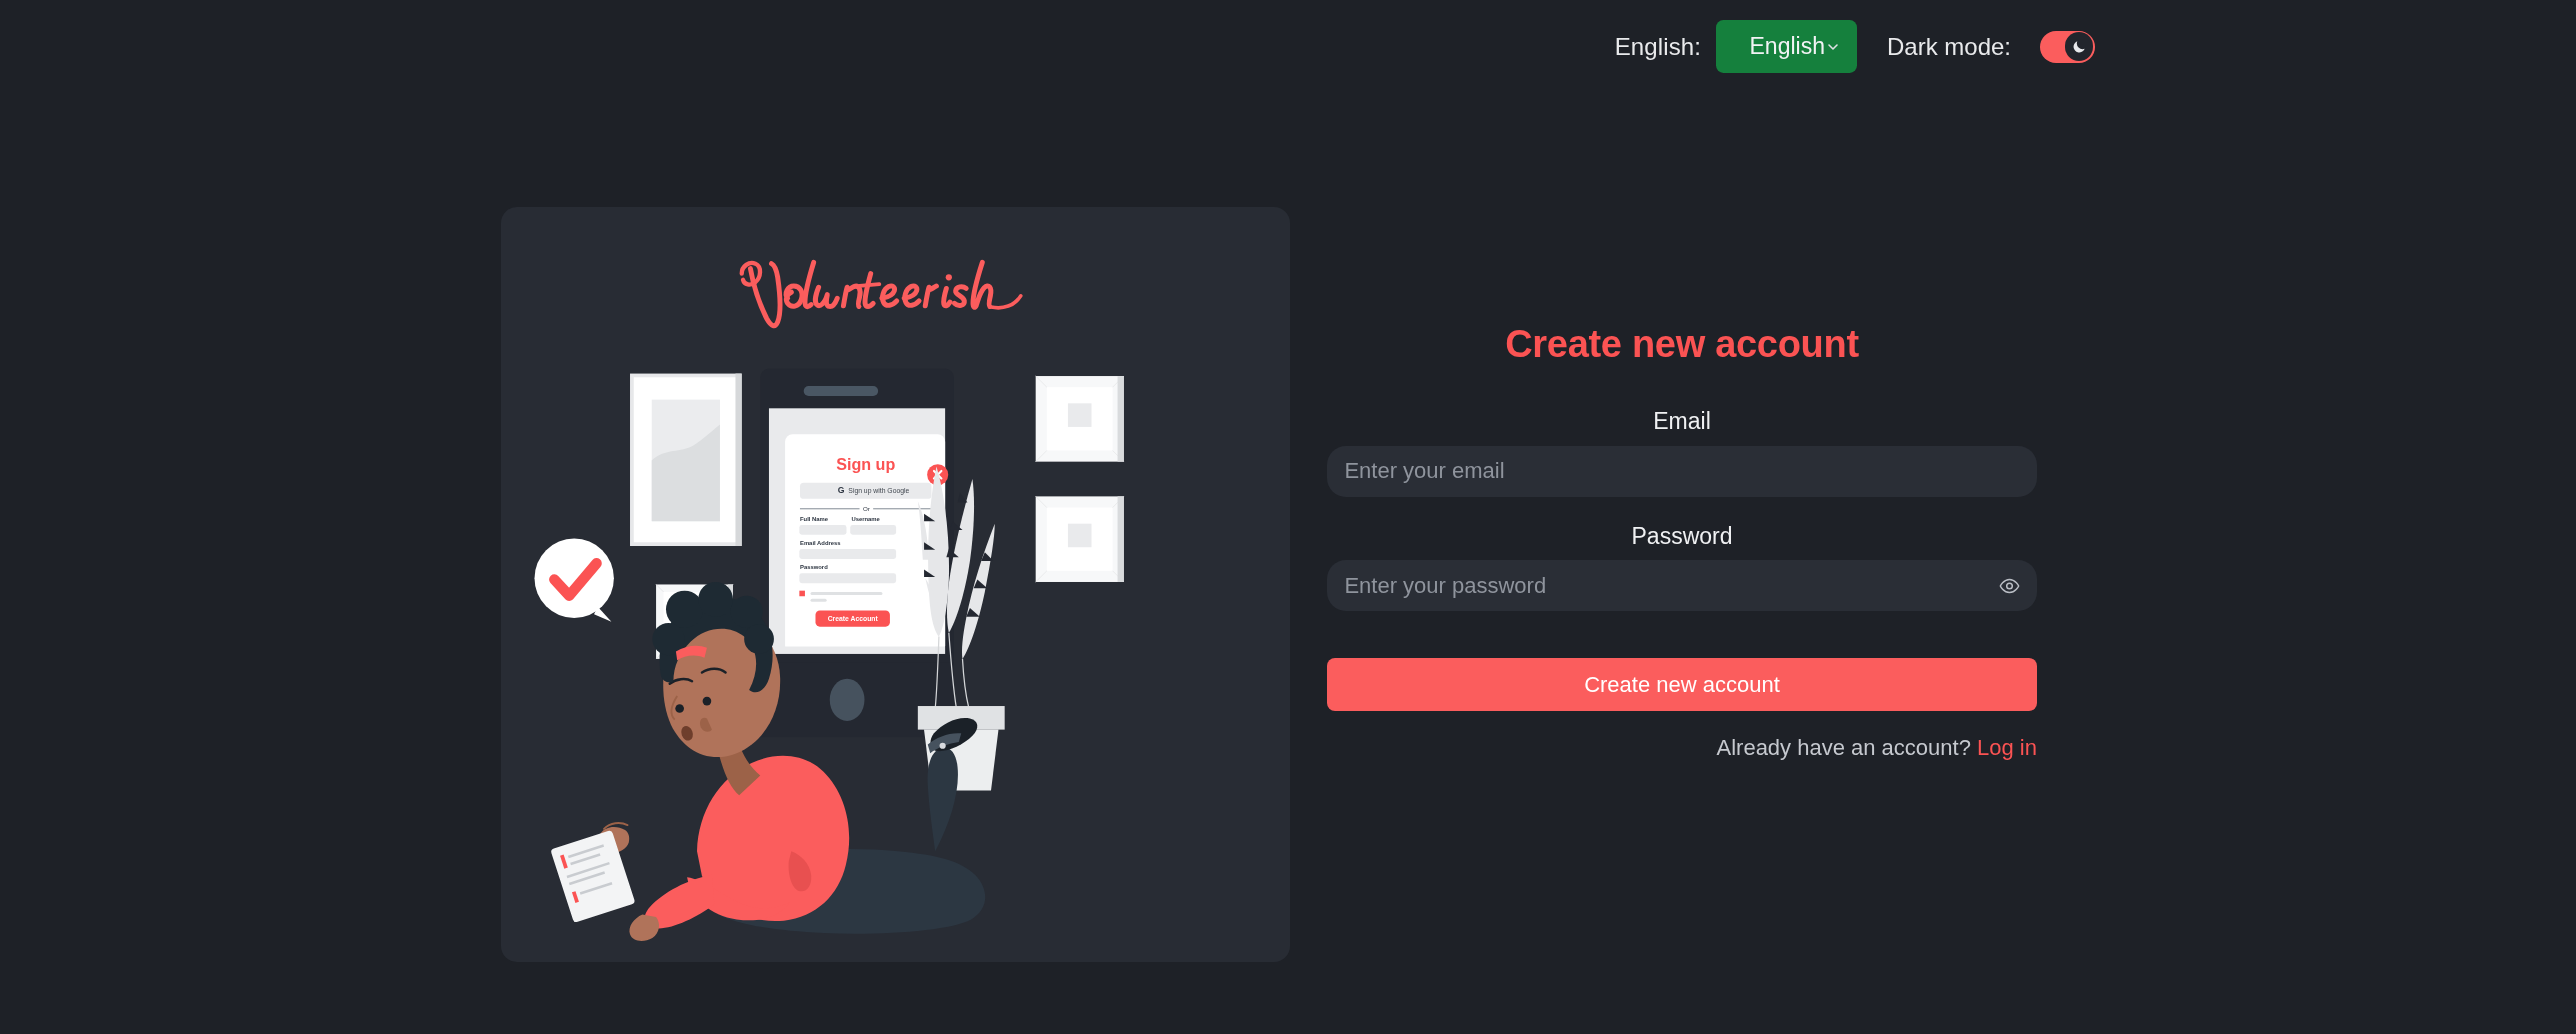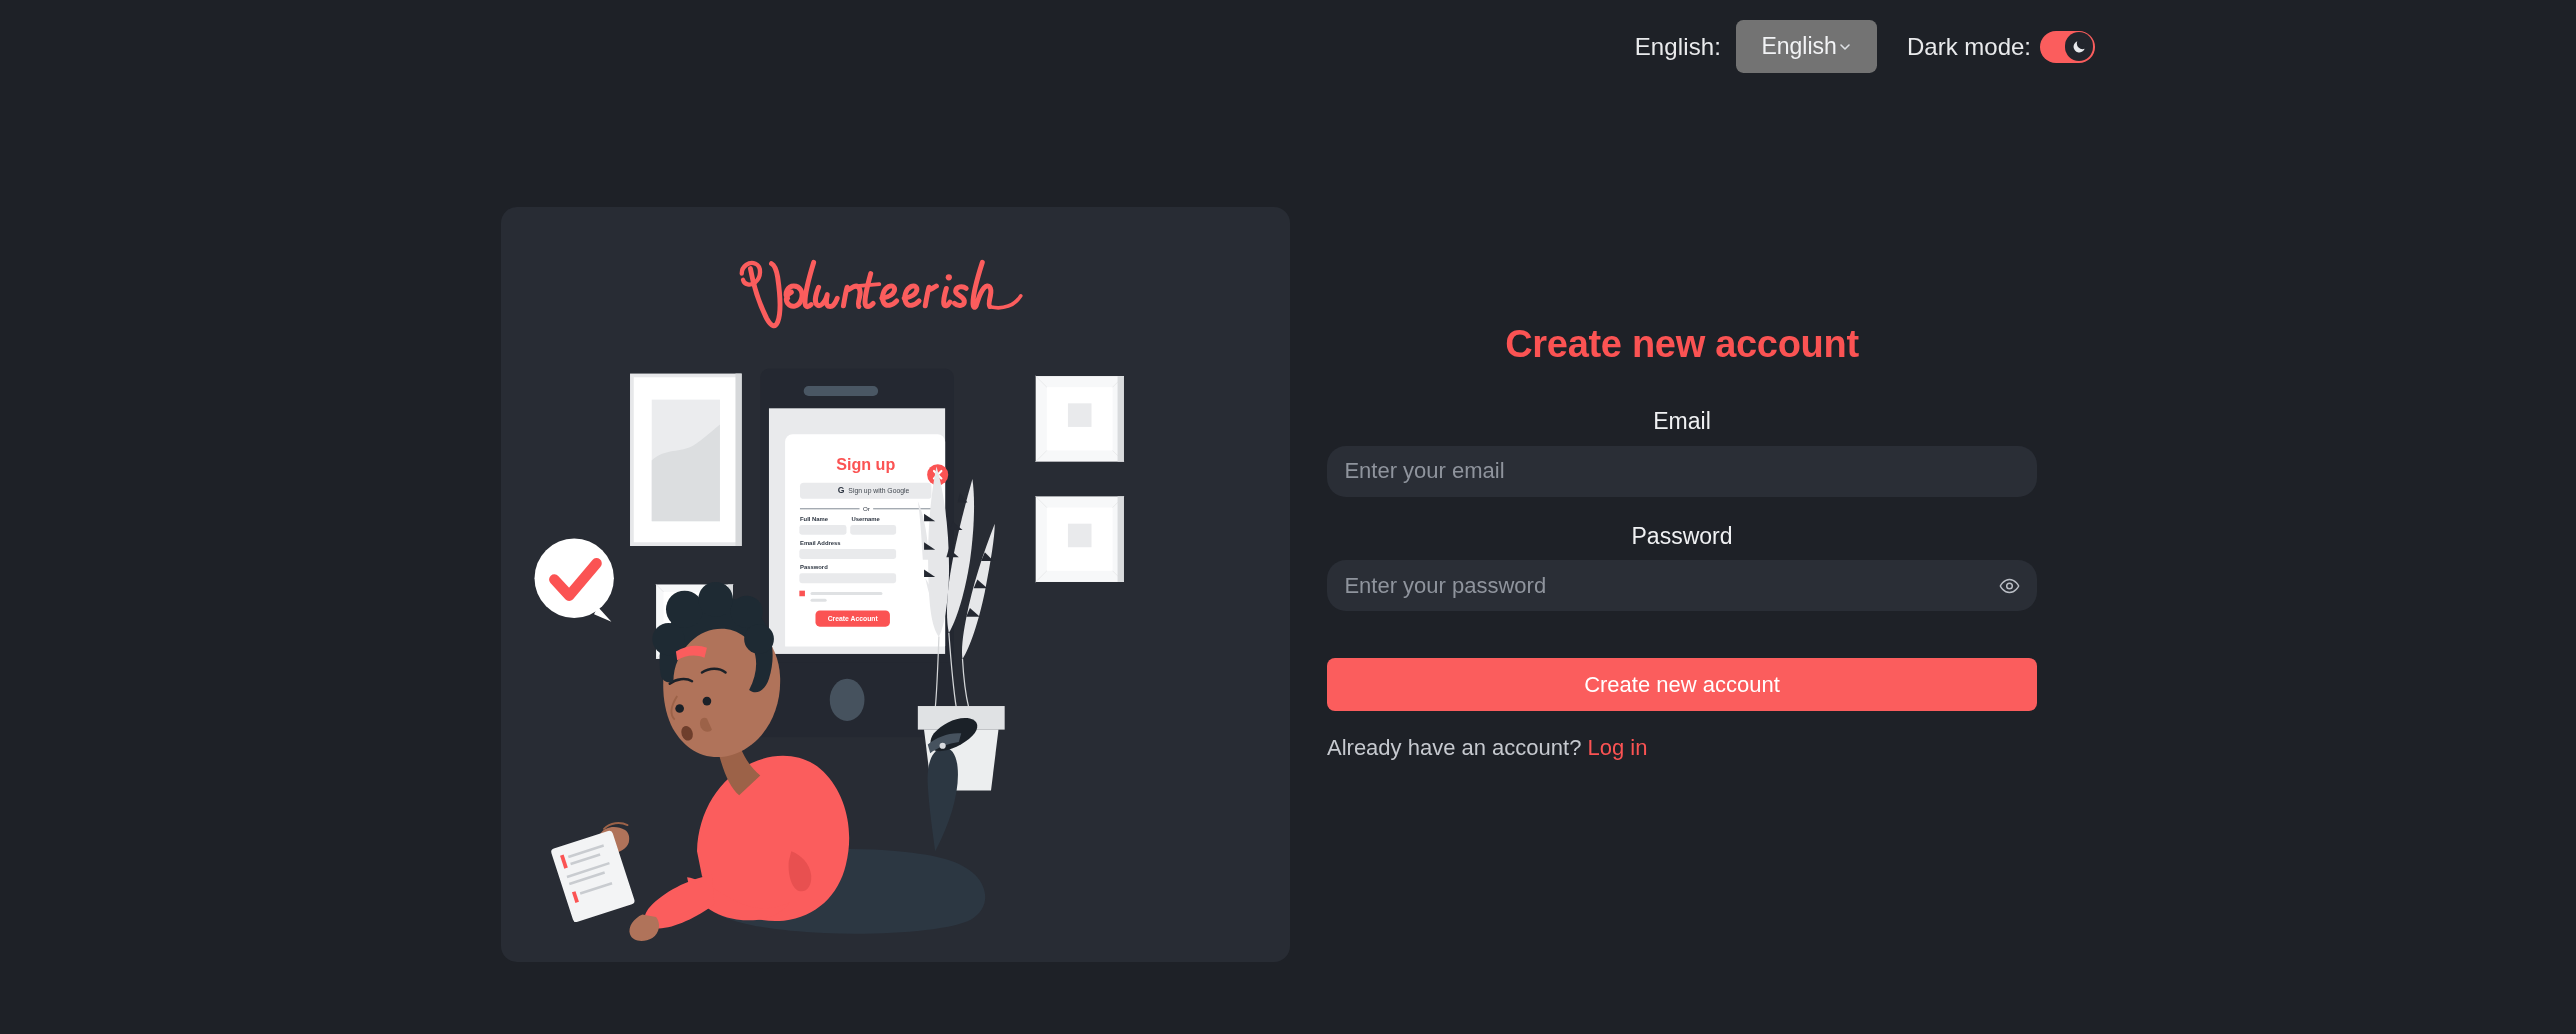--- a/index.html
+++ b/index.html
@@ -36,45 +36,45 @@
     color: #e9eaec;
     font-size: 24px;
     letter-spacing: 0.1px;
     margin-right: 15px;
     white-space: nowrap;
   }
 
   .lang-select {
     width: 141px;
     height: 53px;
-    background: #737373;
+    background: #15803d;
     border: none;
     border-radius: 7.4px;
     display: flex;
     align-items: center;
-    justify-content: center;
+    justify-content: flex-end;
     padding: 0 16px 0 17.4px;
     cursor: pointer;
   }
   .lang-select-value {
     color: #f2f3f5;
     font-size: 23px;
     white-space: nowrap;
   }
   .chev {
     width: 16px; height: 16px;
     flex: none;
   }
   .chev svg { display: block; }
 
   .dark-label {
     color: #e9eaec;
     font-size: 24px;
     margin-left: 30px;
-    margin-right: 9px;
+    margin-right: 29px;
     white-space: nowrap;
   }
 
   .toggle {
     position: relative;
     width: 55px;
     height: 32px;
     border-radius: 16px;
     background: #fb5d5d;
     cursor: pointer;
@@ -202,21 +202,21 @@
     color: #ffffff;
     border: none;
     border-radius: 8px;
     font-family: "Liberation Sans", sans-serif;
     font-size: 22px;
     cursor: pointer;
   }
 
   .login-row {
     margin-top: 23.6px;
-    text-align: left;
+    text-align: right;
     color: #c6c9cf;
     font-size: 22px;
   }
   .login-link {
     color: #fb5353;
     text-decoration: none;
     cursor: pointer;
   }
 </style>
 </head>

